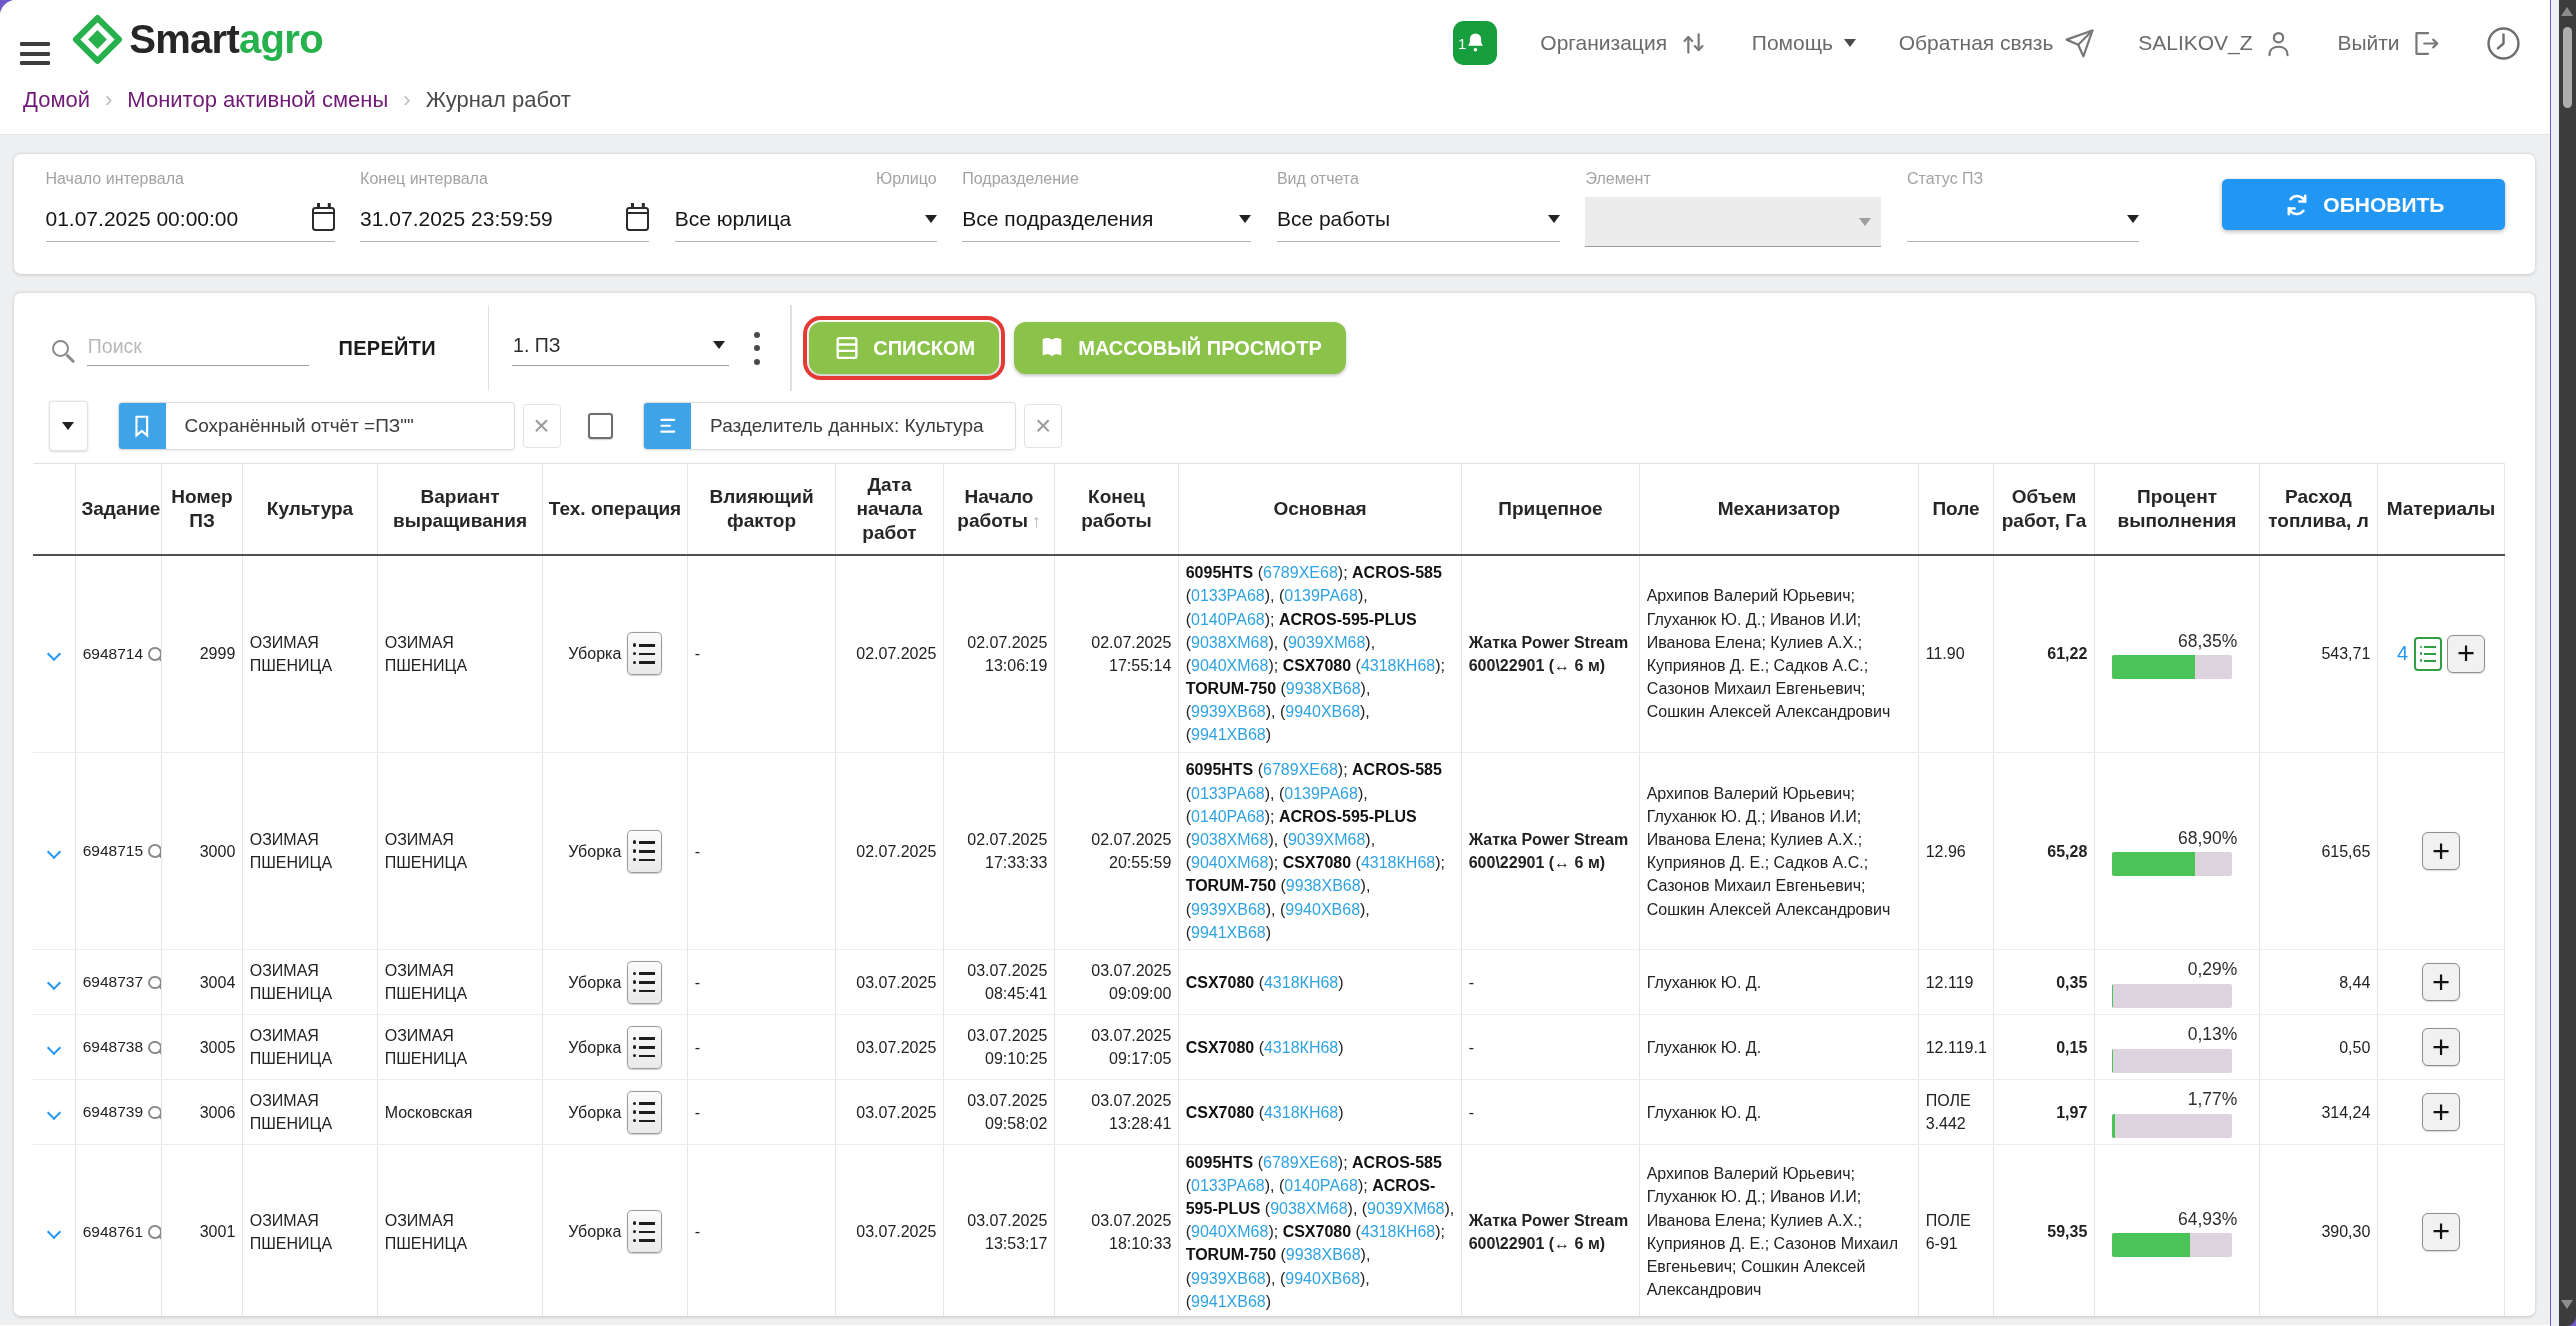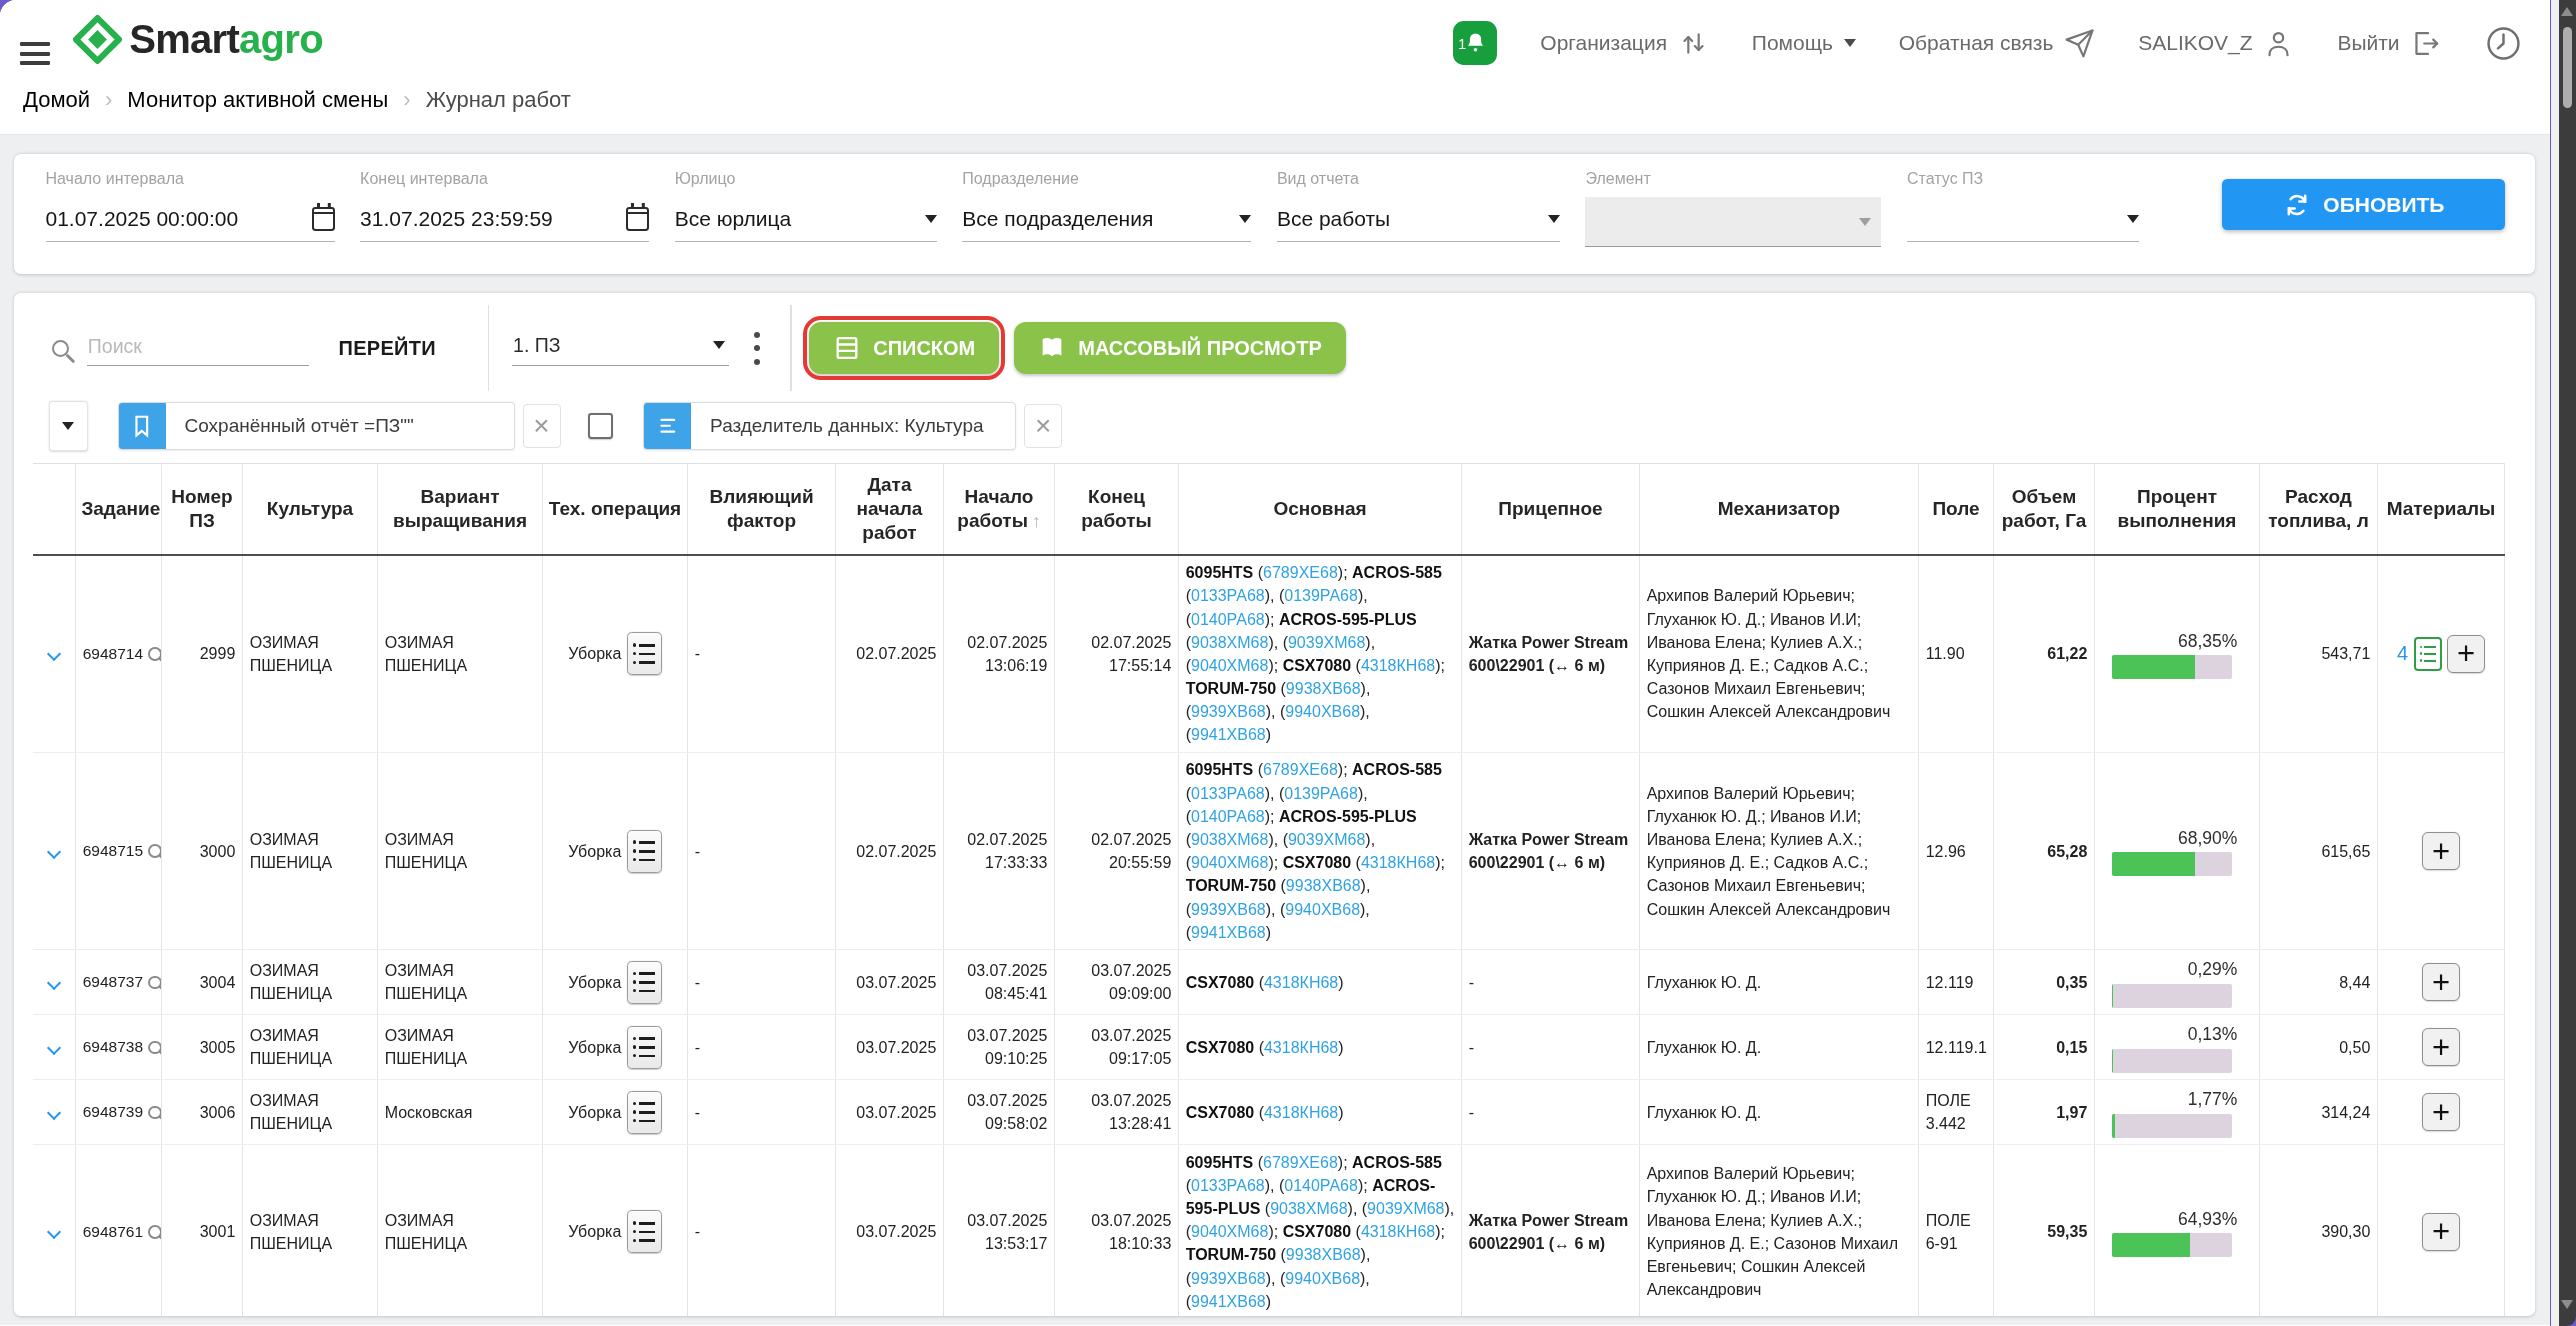--- a/index.html
+++ b/index.html
@@ -24,21 +24,21 @@
   .navitem{display:flex;align-items:center;gap:10.8px;font-size:21px;color:#6a6a6a;cursor:pointer;white-space:nowrap;}
   .navitem svg{width:31px;height:31px;stroke:#777;fill:none;stroke-width:1.7;stroke-linecap:round;stroke-linejoin:round;}
   .caret-down{width:0;height:0;border-left:6.7px solid transparent;border-right:6.7px solid transparent;border-top:8.7px solid #4a4a4a;display:inline-block;}
   .bellbadge{width:44px;height:44px;background:var(--badge);border-radius:10.8px;position:relative;display:flex;align-items:center;justify-content:center;cursor:pointer;}
   .bellbadge svg{width:27px;height:27px;}
   .bellbadge .cnt{position:absolute;left:4.7px;top:50%;transform:translateY(-50%);color:#fff;font-size:15px;}
   .clockbtn svg{width:39px;height:39px;stroke:#6f6f6f;fill:none;stroke-width:1.5;}
 
   
   .crumbbar{height:70px;background:#fff;border-bottom:1.3px solid #e5e5e5;display:flex;align-items:center;padding:0 23px;}
-  .crumb{font-size:22px;color:#000000;cursor:pointer;}
+  .crumb{font-size:22px;color:#701a75;cursor:pointer;}
   .crumb.current{color:#4a4a4a;cursor:default;}
   .crumb-sep{color:#bdbdbd;font-size:22px;margin:0 15px;}
 
   
   .content{background:#edeff1;height:calc(100% - 136px);padding:19px 15px 0 13.5px;}
   .card{background:#fff;border-radius:6.7px;box-shadow:0 0.7px 3.4px rgba(0,0,0,.18);}
 
   
   .filterbar{display:flex;align-items:flex-start;padding:16px 30px 27px 32px;}
   .ffield{position:relative;margin-right:25.6px;flex:none;}
@@ -223,21 +223,21 @@
               <span class="cal"></span>
             </div>
           </div>
           <div class="ffield" style="width: 289px;">
             <div class="flabel">Конец интервала</div>
             <div class="fvalrow">
               <span class="fval">31.07.2025 23:59:59</span>
               <span class="cal"></span>
             </div>
           </div>
-          <div class="ffield" style="width: 262px;">
+          <div class="ffield" style="width: 262px; text-align: right;">
             <div class="flabel">Юрлицо</div>
             <div class="fvalrow">
               <span class="fval">Все юрлица</span>
               <span class="sel-caret"></span>
             </div>
           </div>
           <div class="ffield" style="width: 289px;">
             <div class="flabel">Подразделение</div>
             <div class="fvalrow">
               <span class="fval">Все подразделения</span>

